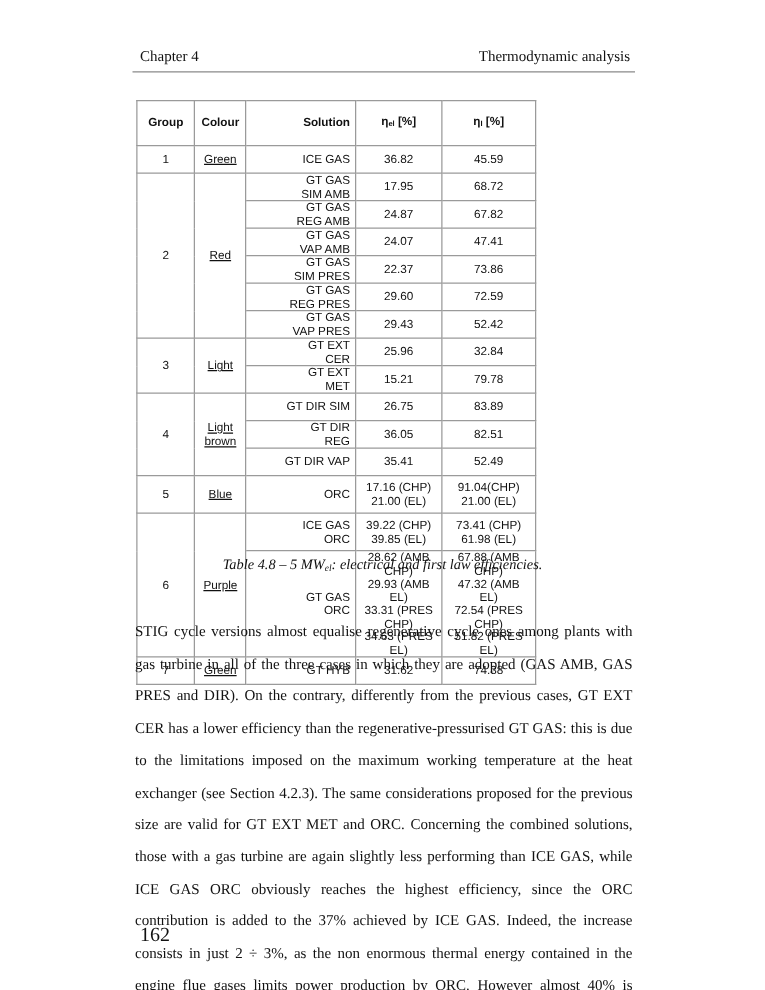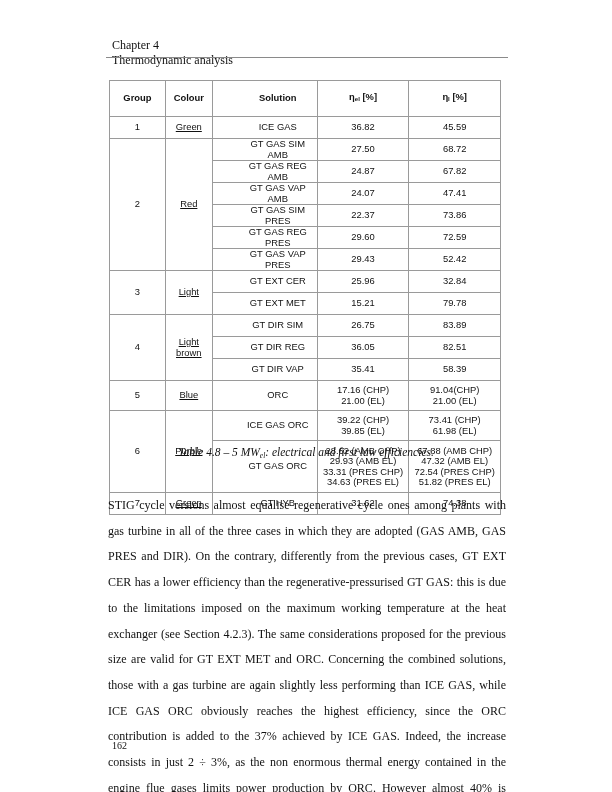--- a/index.html
+++ b/index.html
@@ -3,57 +3,57 @@
   <meta charset="utf-8">
   <style>
     html, body { margin: 0; padding: 0; }
     body {
       width: 612px; height: 792px; background: #ffffff; position: relative;
       font-family: "Liberation Serif", serif; color: #111;
       overflow: hidden;
     }
     .header {
       position: absolute; left: 112px; top: 38px; width: 392px;
-      font-size: 12px; display: flex; justify-content: space-between; flex-direction: column;
+      font-size: 12px; display: flex; justify-content: space-between;
     }
     .header-rule {
       position: absolute; left: 106px; top: 57px; width: 402px; height: 1px;
       background: #8a8a8a;
     }
     table.data {
-      position: absolute; left: 109px; top: 80px; width: 392px;
+      position: absolute; left: 109px; top: 80px; width: 320px;
       border-collapse: collapse;
       font-family: "Liberation Sans", sans-serif; font-size: 9.4px;
     }
     table.data td, table.data th {
       border: 1px solid #9a9a9a; padding: 0 4px; height: 21px;
       line-height: 10.5px;
     }
     table.data th { height: 35px; font-weight: bold; font-size: 9.4px; }
     table.data th.c, table.data td.c { text-align: center; }
-    table.data th.l, table.data td.l { text-align: center; padding-left: 30px; }
+    table.data th.l, table.data td.l { text-align: right; padding-left: 30px; }
     .col-group { width: 50px; }
     .col-colour { width: 42px; }
     .col-sol { width: 94px; }
     .col-el { width: 82px; }
     .col-i { width: 82px; }
     td.sep-left { border-left: 2px solid #b8b8b8; text-decoration: underline; }
     th.sep-left { border-left: 2px solid #b8b8b8; }
     .sub { font-size: 6px; vertical-align: -1px; }
     .caption {
       position: absolute; left: 0; width: 612px; top: 446px; text-align: center;
       font-style: italic; font-size: 11.5px;
     }
     .caption .sub2 { font-size: 7.5px; vertical-align: -2px; }
     .body-text {
       position: absolute; left: 108px; top: 481px; width: 398px;
       font-size: 12px; line-height: 25.7px; text-align: justify;
     }
     .page-number {
-      position: absolute; left: 112px; top: 740px; font-size: 10px; font-family: Liberation Serif, serif;
+      position: absolute; left: 112px; top: 740px; font-size: 16px; font-family: Liberation Serif, serif;
     }
   </style>
 </head>
 <body>
 
 <div class="header">
   <span>Chapter 4</span>
   <span>Thermodynamic analysis</span>
 </div>
 <div class="header-rule"></div>
@@ -82,21 +82,21 @@
       <td class="c sep-left">Green</td>
       <td class="l">ICE GAS</td>
       <td class="c">36.82</td>
       <td class="c">45.59</td>
     </tr>
 
     <tr>
       <td class="c" rowspan="6">2</td>
       <td class="c sep-left" rowspan="6">Red</td>
       <td class="l">GT GAS SIM AMB</td>
-      <td class="c">27.50</td>
+      <td class="c">17.95</td>
       <td class="c">68.72</td>
     </tr>
     <tr>
       <td class="l">GT GAS REG AMB</td>
       <td class="c">24.87</td>
       <td class="c">67.82</td>
     </tr>
     <tr>
       <td class="l">GT GAS VAP AMB</td>
       <td class="c">24.07</td>
@@ -139,21 +139,21 @@
       <td class="c">83.89</td>
     </tr>
     <tr>
       <td class="l">GT DIR REG</td>
       <td class="c">36.05</td>
       <td class="c">82.51</td>
     </tr>
     <tr>
       <td class="l">GT DIR VAP</td>
       <td class="c">35.41</td>
-      <td class="c">58.39</td>
+      <td class="c">52.49</td>
     </tr>
 
     <tr style="height:30px">
       <td class="c">5</td>
       <td class="c sep-left">Blue</td>
       <td class="l">ORC</td>
       <td class="c"><span>17.16 (CHP)</span><br><span>21.00 (EL)</span></td>
       <td class="c"><span>91.04(CHP)</span><br><span>21.00 (EL)</span></td>
     </tr>
 

